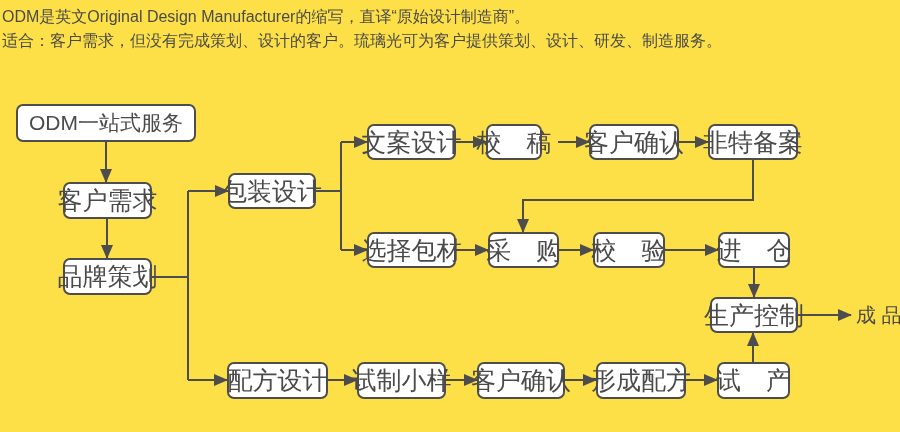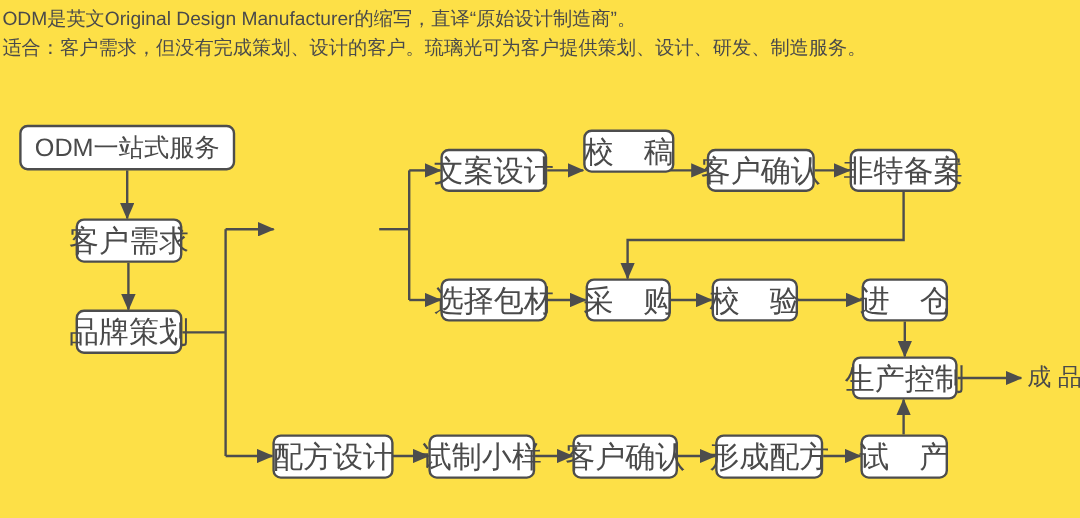--- a/index.html
+++ b/index.html
@@ -60,22 +60,23 @@
     <path class="ar" d="M316,380 L357,380"></path>
     <path class="ar" d="M446,380 L477,380"></path>
     <path class="ar" d="M565,380 L596,380"></path>
     <path class="ar" d="M686,380 L717,380"></path>
   </svg>
 
   <div class="node big" style="left:16px;top:104px;width:180px;height:38px;">ODM一站式服务</div>
   <div class="node" style="left:63px;top:258px;width:89px;height:37px;">品牌策划</div>
   <div class="node" style="left:63px;top:182px;width:89px;height:37px;">客户需求</div>
 
+  <div class="node" style="left:228px;top:173px;width:88px;height:36px;">包装设计</div>
   <div class="node" style="left:367px;top:124px;width:89px;height:36px;">文案设计</div>
-  <div class="node" style="left:486px;top:108px;width:76px;height:36px;text-align:right;">校　稿</div>
+  <div class="node" style="left:486px;top:124px;width:56px;height:36px;text-align:right;">校　稿</div>
   <div class="node" style="left:589px;top:124px;width:90px;height:36px;">客户确认</div>
   <div class="node" style="left:367px;top:232px;width:89px;height:36px;">选择包材</div>
 
   <div class="node" style="left:708px;top:124px;width:90px;height:36px;">非特备案</div>
   <div class="node" style="left:488px;top:232px;width:71px;height:36px;">采　购</div>
   <div class="node" style="left:593px;top:232px;width:72px;height:36px;">校　验</div>
   <div class="node" style="left:718px;top:232px;width:72px;height:36px;">进　仓</div>
 
   <div class="node" style="left:710px;top:297px;width:88px;height:36px;">生产控制</div>
   <div class="end-label" style="left:856px;top:303px;">成 品</div>

